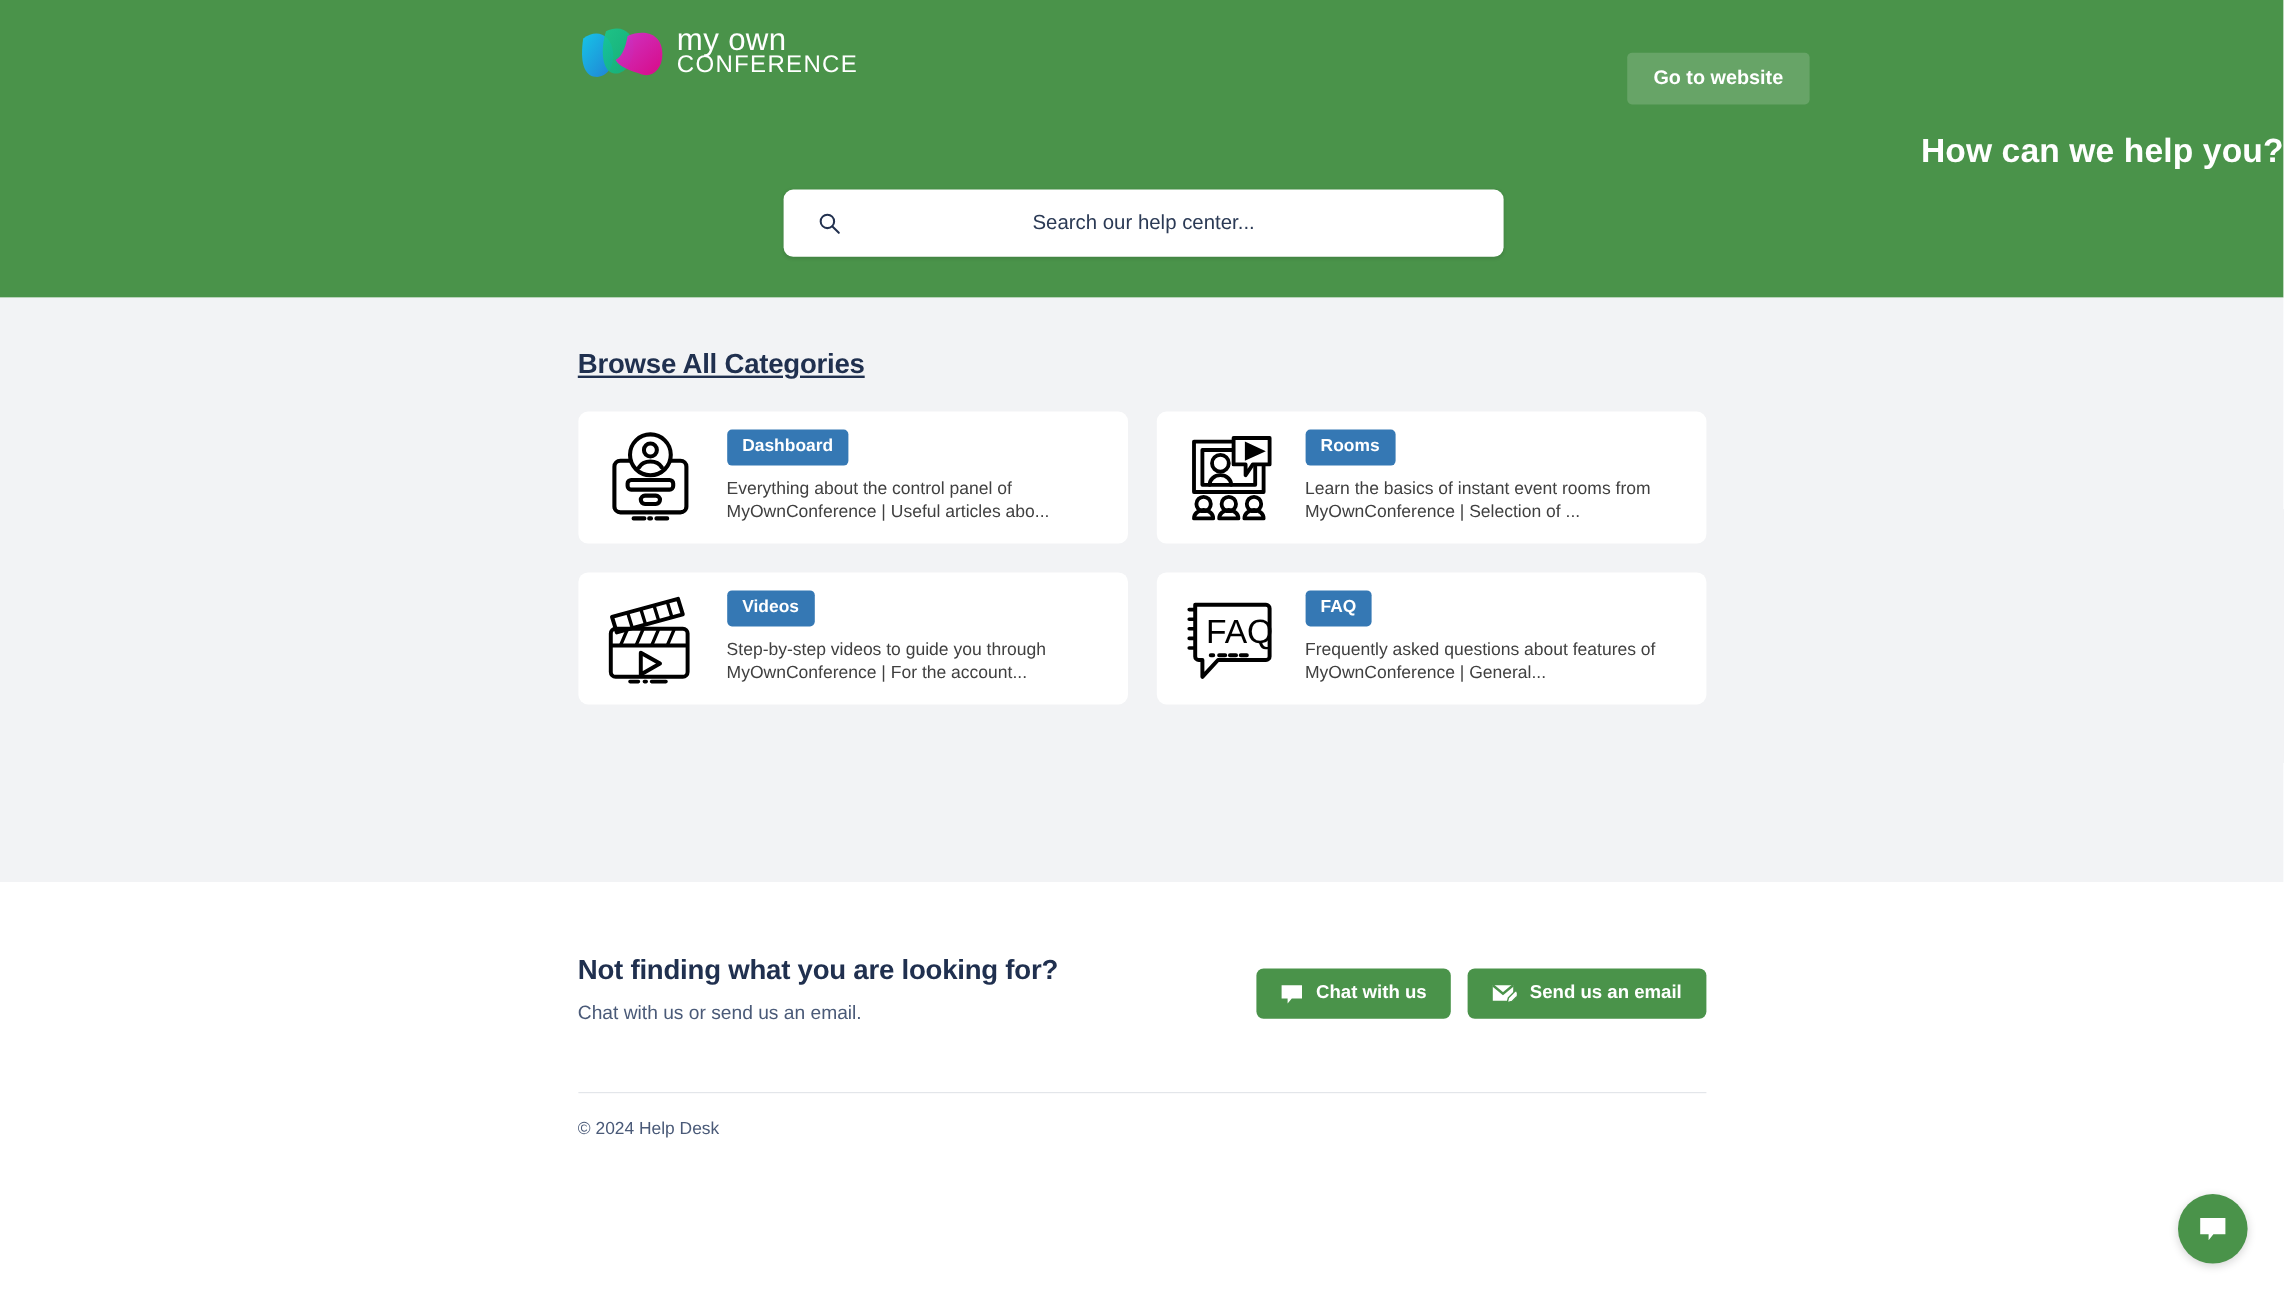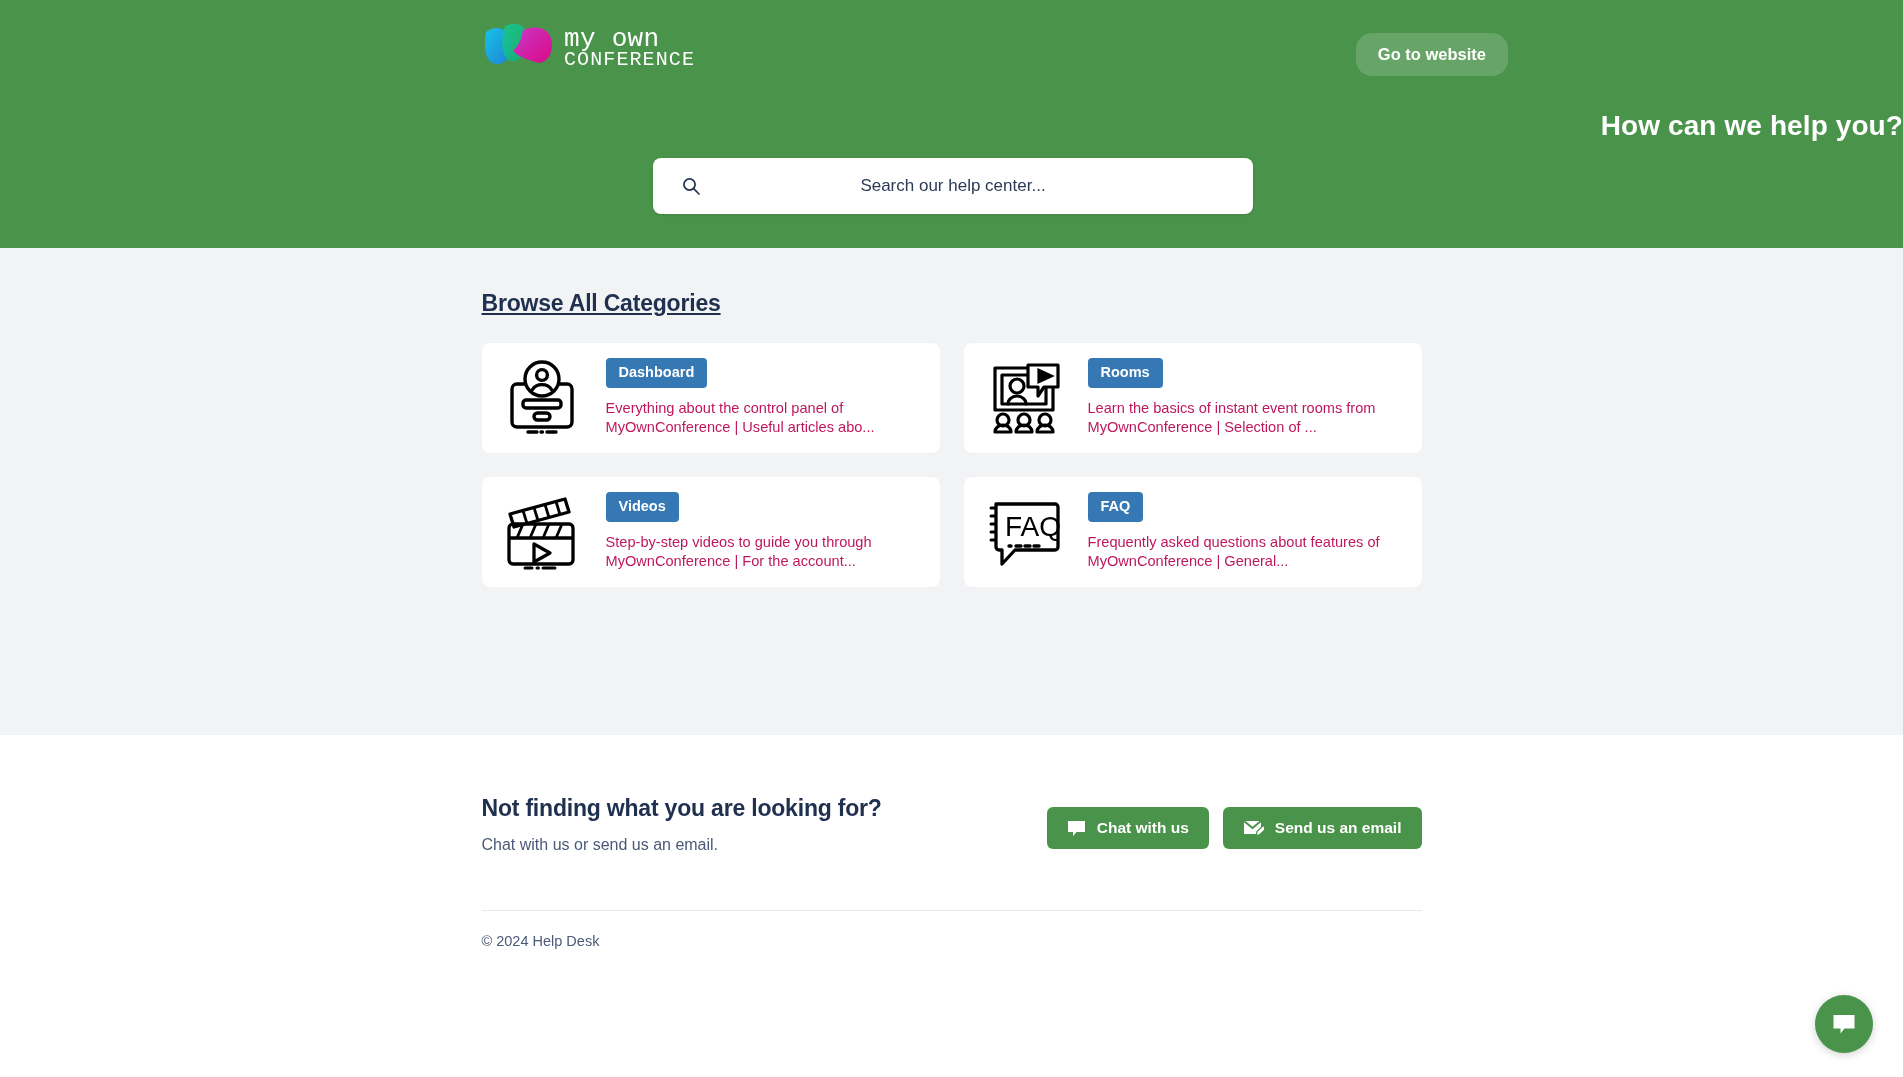--- a/index.html
+++ b/index.html
@@ -21,23 +21,22 @@
   }
   .hero-top {
     position: relative;
     height: 102px;
   }
   .logo-wrap {
     position: absolute;
     left: 483px;
     top: 18px;
     display: flex;
-    align-items: flex-end;
+    align-items: flex-start;
     gap: 9px;
-    font-family: Liberation Mono, monospace;
   }
   .logo-mark { width: 72px; height: 52px; display: block; }
   .logo-text {
     color: #ffffff;
     line-height: 1;
     padding-top: 2px;
   }
   .logo-text .l1 {
     display: block;
     font-size: 26px;
@@ -47,25 +46,25 @@
   .logo-text .l2 {
     display: block;
     font-size: 20px;
     font-weight: 300;
     letter-spacing: 1.1px;
     margin-top: -2px;
   }
   .go-website {
     position: absolute;
     right: 395px;
-    top: 33px;
+    top: 44px;
     background: rgba(255,255,255,0.16);
     color: #ffffff;
     border: none;
-    border-radius: 16px;
+    border-radius: 4px;
     font-size: 16.5px;
     font-weight: 700;
     padding: 12px 22px;
     cursor: pointer;
     font-family: "Liberation Sans", sans-serif;
   }
   .hero-title {
     text-align: right;
     color: #ffffff;
     font-size: 28px;
@@ -161,21 +160,21 @@
     font-size: 14.5px;
     font-weight: 700;
     border-radius: 4px;
     padding: 7px 13px 8px;
     line-height: 1;
   }
   .card-desc {
     margin-top: 11px;
     font-size: 14.6px;
     line-height: 1.33;
-    color: #be185d;
+    color: #404040;
   }
 
   
   .contact-section {
     background: #ffffff;
     width: 100%;
     height: 342px;
     position: relative;
   }
   .contact-row {

